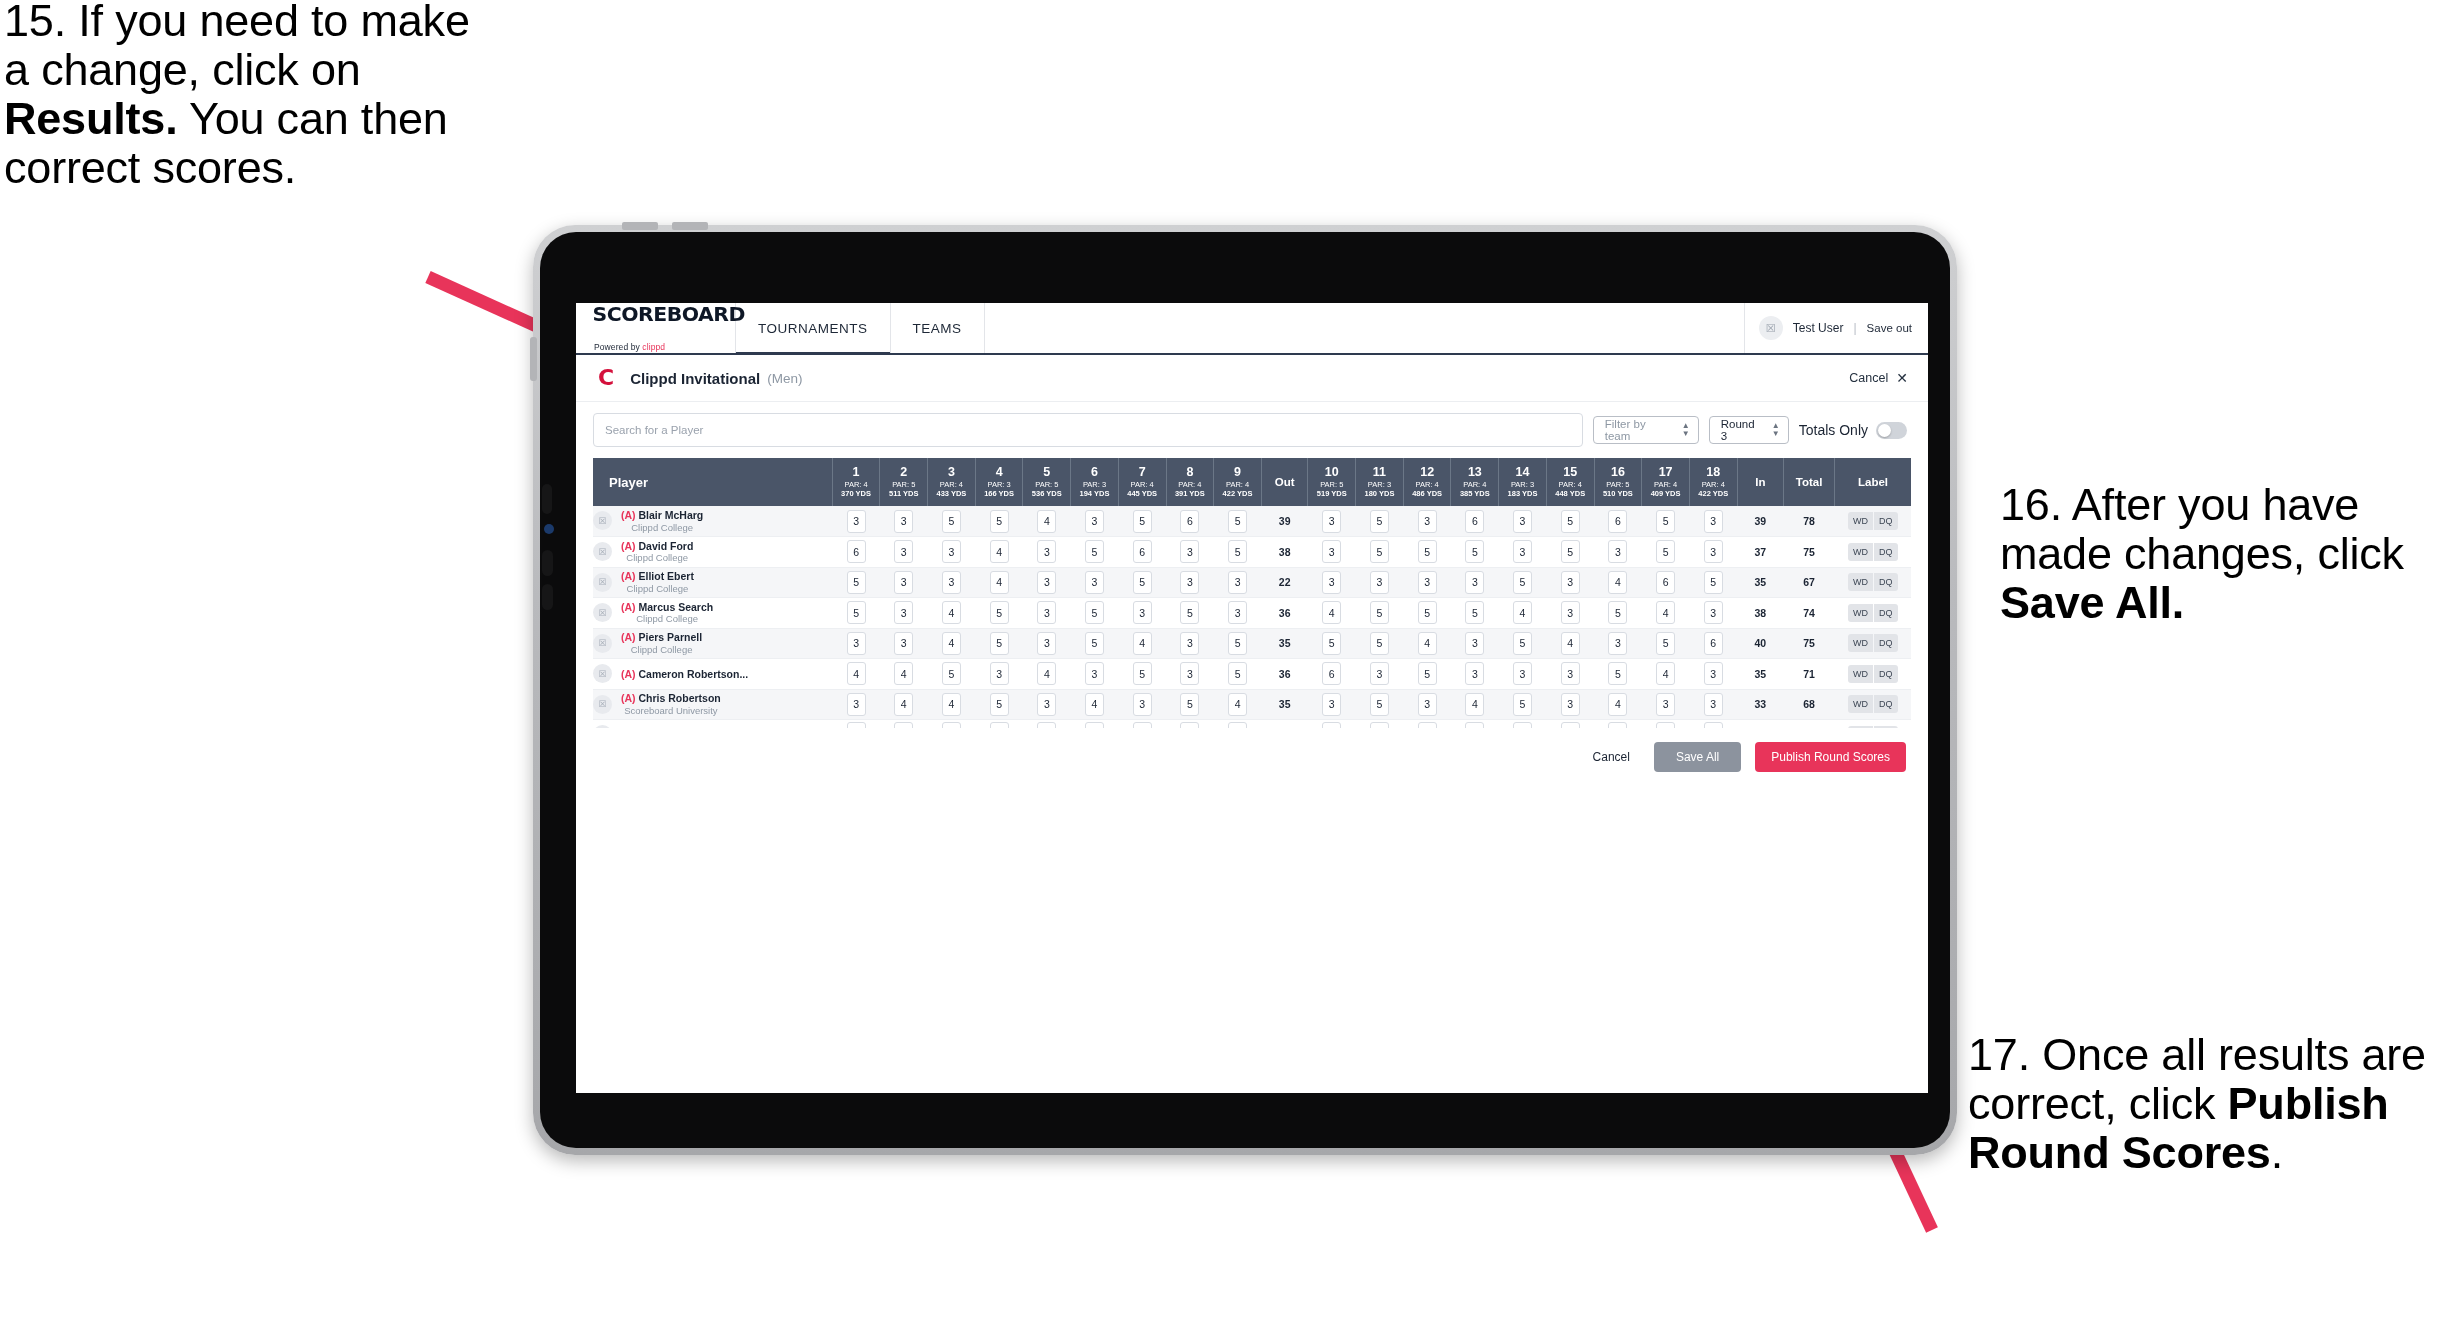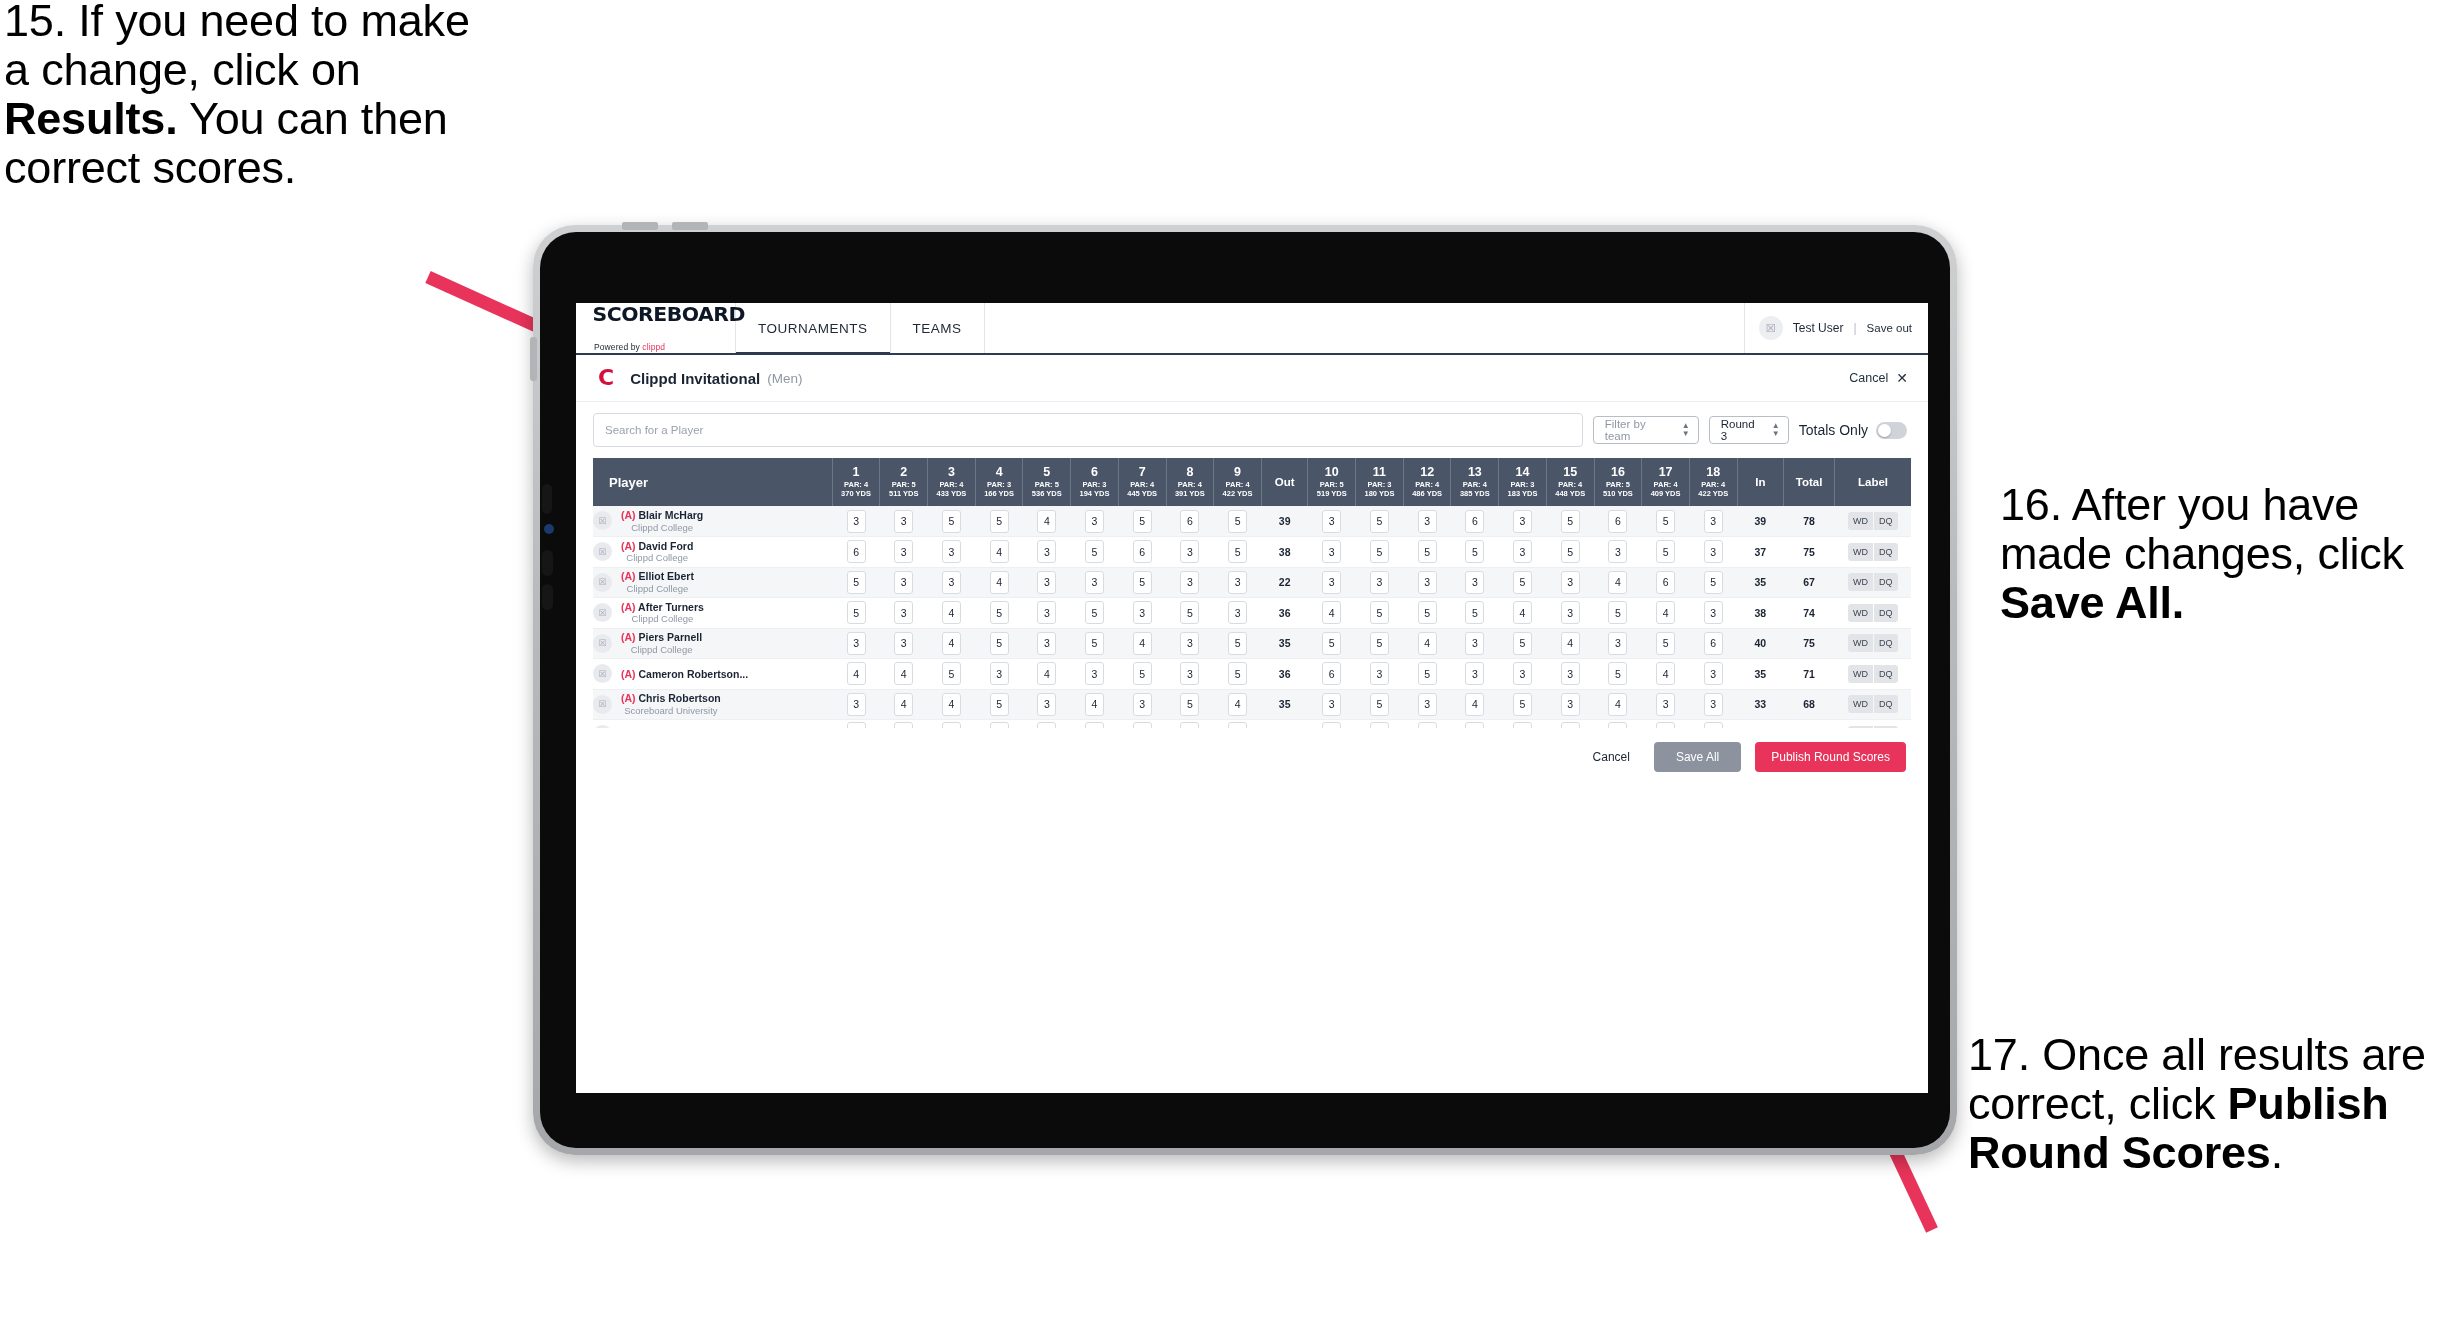--- a/index.html
+++ b/index.html
@@ -301,21 +301,21 @@
     font-size: 13px;
     width: 148px;
     border-left: none !important;
   }
   th.hole-h { width: 31.8px; }
   th.tot-h  { width: 31px; }
   th.in-h   { width: 31px; }
   th.total-h{ width: 34px; }
   th.label-h{ width: 52px; }
   .hh-num { font-size: 12.5px; font-weight: 700; line-height: 1.05; }
-  .hh-par { font-size: 7.5px; font-weight: 700; line-height: 1.25; margin-top: 1px;}
+  .hh-par { font-size: 7.5px; font-weight: 400; line-height: 1.25; margin-top: 1px;}
   .hh-yds { font-size: 7.5px; font-weight: 600; line-height: 1.25; }
   .hh-agg { font-size: 11.5px; font-weight: 700; }
 
   table.sc tbody tr { height: 30.5px; }
   table.sc tbody tr.odd  td { background: #f5f6f8; }
   table.sc tbody tr.even td { background: #ffffff; }
   table.sc tbody td {
     padding: 0;
     text-align: center;
     font-size: 10.5px;
@@ -726,21 +726,21 @@
                       <div class="lbtn">WD</div>
                       <div class="lbtn">DQ</div>
                     </div>
                   </td>
                 </tr>
                 <tr class="even">
                   <td class="player-c">
                     <div class="pcell">
                       <div class="p-av">☒</div>
                       <div class="p-txt">
-                        <div class="p-name"><i>(A) </i><span>After Turners</span></div>
+                        <div class="p-name"><i>(A) </i><span>Marcus Search</span></div>
                         <div class="p-team">Clippd College</div>
                       </div>
                     </div>
                   </td>
                   <td><span class="scorebox">5</span></td>
                   <td><span class="scorebox">3</span></td>
                   <td><span class="scorebox">4</span></td>
                   <td><span class="scorebox">5</span></td>
                   <td><span class="scorebox">3</span></td>
                   <td><span class="scorebox">5</span></td>

